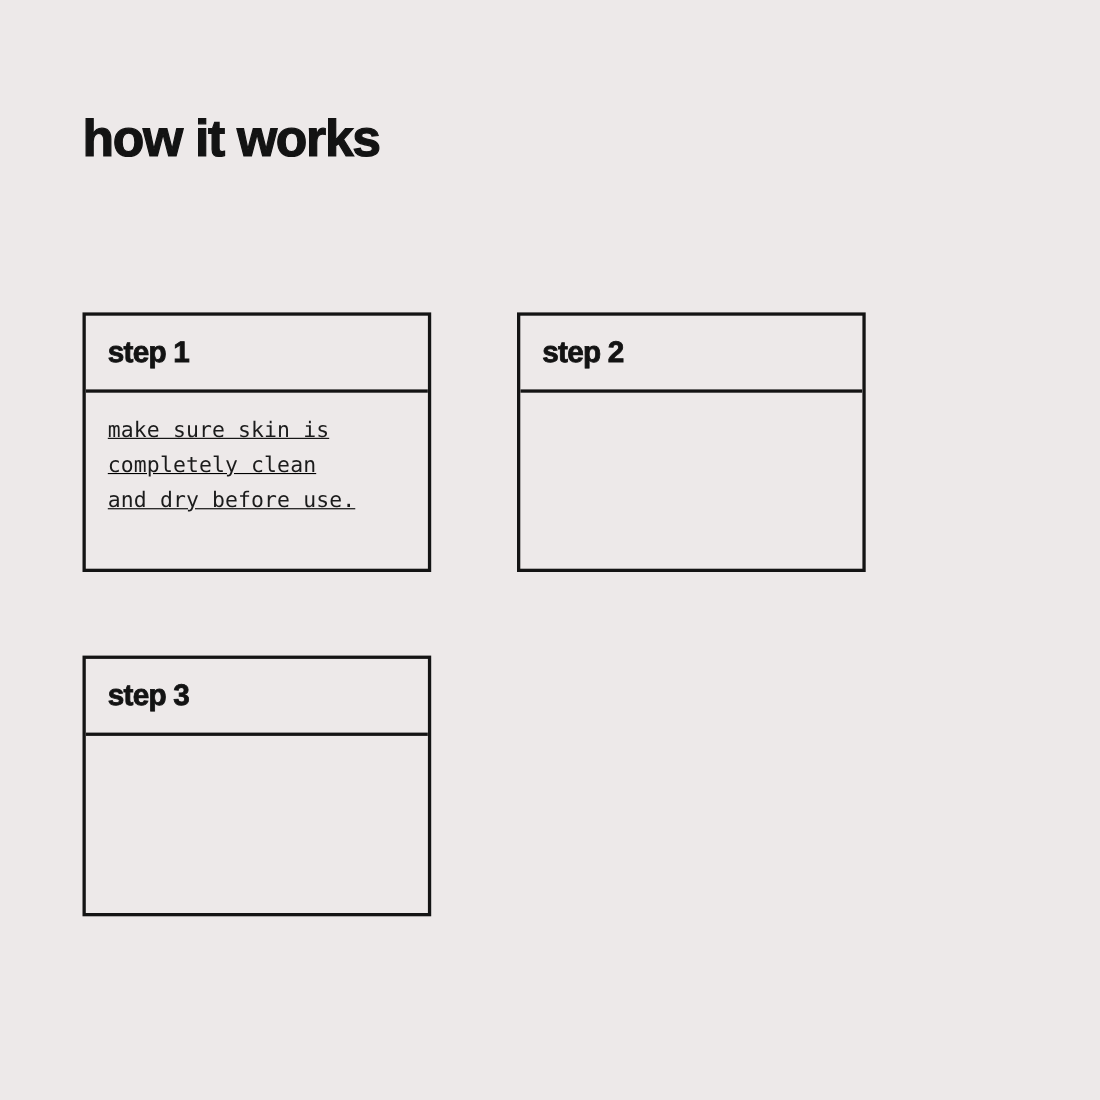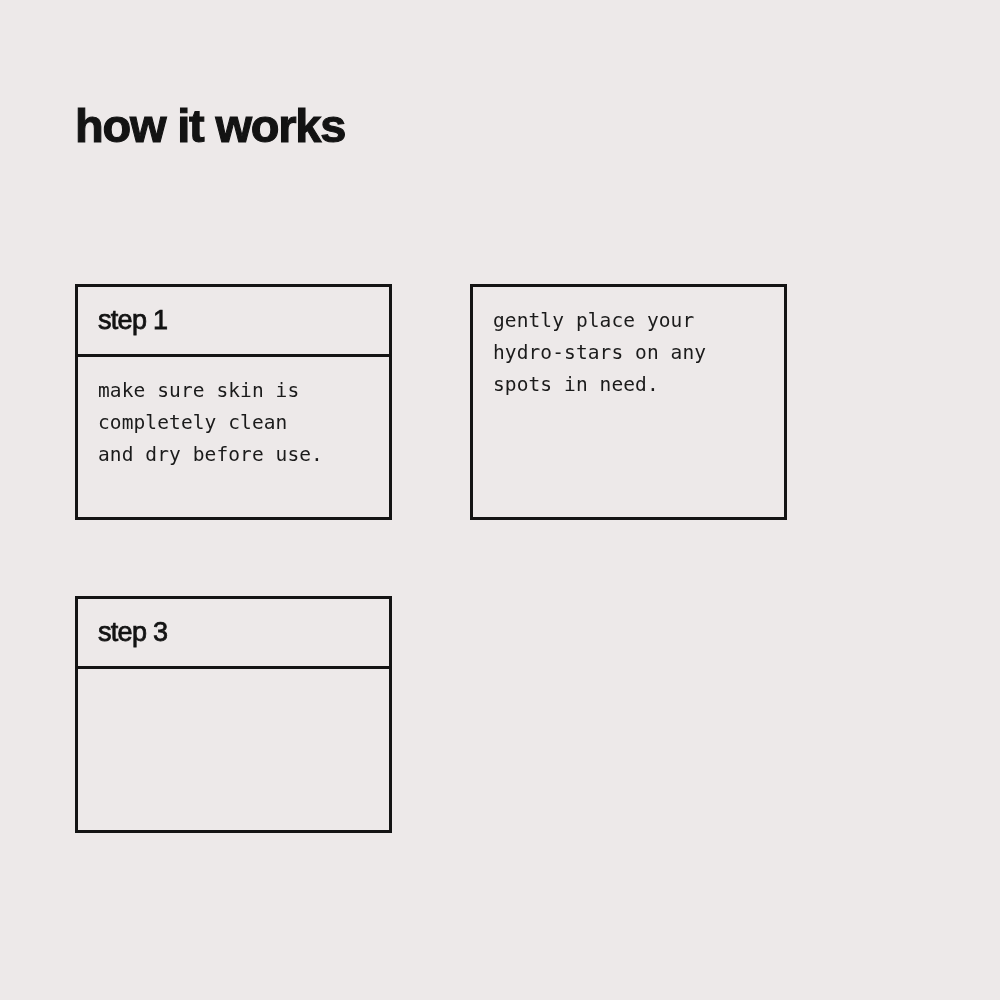--- a/index.html
+++ b/index.html
@@ -67,32 +67,33 @@
     flex: 0 0 70px;
     border-bottom: 3px solid #141414;
     display: flex;
     align-items: center;
     padding: 0 20px;
   }
 
   .step-card-title {
     font-family: "Liberation Sans", sans-serif;
     font-size: 27px;
-    font-weight: 400;
+    font-weight: 700;
     letter-spacing: -0.7px;
     color: #131313;
     -webkit-text-stroke: 0.75px #131313;
     white-space: nowrap;
     line-height: 1;
   }
 
   .step-card-body {
     box-sizing: border-box;
     flex: 1 1 auto;
     padding: 18px 16px 0 20px;
+    text-decoration: underline;
   }
 
   .step-card-text {
     font-family: "DejaVu Sans Mono", "Liberation Mono", monospace;
     font-size: 19.5px;
     line-height: 32px;
     letter-spacing: 0.1px;
     color: #1b1b1b;
     white-space: pre-line;
     margin: 0;
@@ -112,24 +113,22 @@
         <span class="step-card-title">step 1</span>
       </div>
       <div class="step-card-body">
         <p class="step-card-text">make sure skin is
 completely clean
 and dry before use.</p>
       </div>
     </div>
 
     <div class="step-card">
-      <div class="step-card-body">
-        <p class="step-card-text">gently place your
-hydro-stars on any
-spots in need.</p>
+      <div class="step-card-header">
+        <span class="step-card-title">step 2</span>
       </div>
     </div>
 
 
     <div class="step-card">
       <div class="step-card-header">
         <span class="step-card-title">step 3</span>
       </div>
     </div>
 

